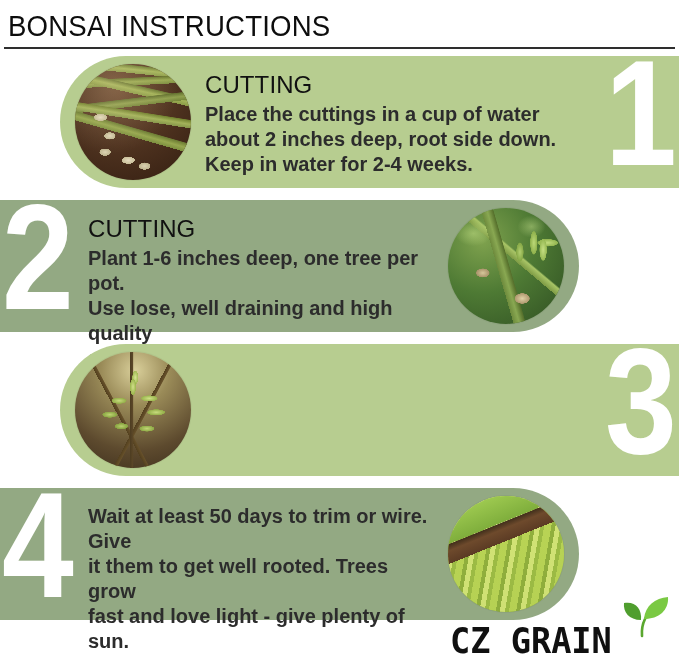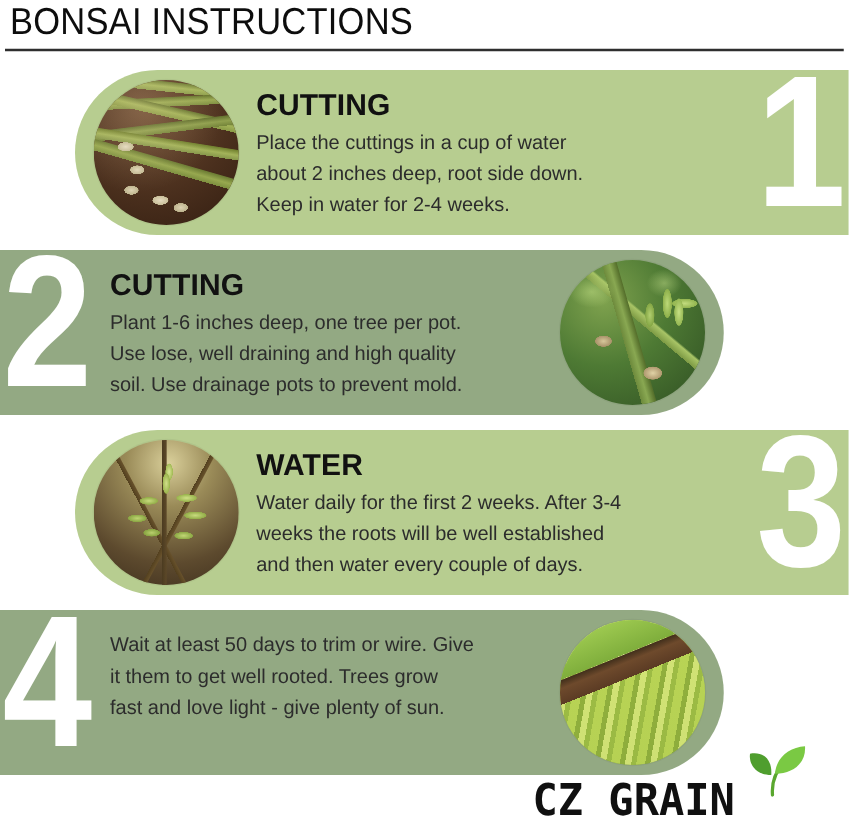--- a/index.html
+++ b/index.html
@@ -12,21 +12,21 @@
     height: 662px;
     position: relative;
     overflow: hidden;
     font-family: "Liberation Sans", sans-serif;
     -webkit-font-smoothing: antialiased;
   }
 
   
   #title-block {
     position: absolute;
-    left: 0; top: 0;
+    left: 0; top: 8px;
     width: 679px;
     height: 46px;
     text-decoration: underline;
   }
   #page-title {
     position: absolute;
     left: 8px;
     top: -2px;
     font-family: "Liberation Sans Narrow", "Liberation Sans", sans-serif;
     font-size: 30px;
@@ -210,39 +210,39 @@
   }
 
   
   .text-block { position: absolute; top: 14px; }
   .tb-after-photo-left { left: 145px; right: 92px; }   
   .tb-after-number     { left: 148px; right: 148px; }  
 
   .step-heading {
     margin: 0;
     font-size: 24px;
-    font-weight: 700;
+    font-weight: 400;
     letter-spacing: 0.1px;
     color: #111111;
     line-height: 30px;
     white-space: nowrap;
   }
   .step-body {
     margin: 2px 0 0 0;
-    font-size: 16px;
-    font-weight: 400;
+    font-size: 20px;
+    font-weight: 700;
     color: #2c2c2c;
     line-height: 25px;
     white-space: pre-line;
   }
 
   
   #logo {
     position: absolute;
-    left: 426px;
+    left: 450px;
     top: 610px;
     width: 225px;
     height: 52px;
   }
   #logo-wordmark {
     position: absolute;
     left: 0;
     bottom: 2px;
     font-family: "DejaVu Sans Mono", "Liberation Mono", monospace;
     font-size: 35px;
@@ -301,26 +301,20 @@
     </div>
   </div>
 </div>
 
 <div class="step step-3">
   <div class="panel"></div>
   <div class="content">
     <div class="photo photo-left">
       <div class="ph ph-sapling"></div>
     </div>
-    <div class="text-block tb-after-photo-left">
-      <p class="step-heading">WATER</p>
-      <p class="step-body">Water daily for the first 2 weeks. After 3-4
-weeks the roots will be well established
-and then water every couple of days.</p>
-    </div>
     <div class="step-number num-right">3</div>
   </div>
 </div>
 
 <div class="step step-4">
   <div class="panel"></div>
   <div class="content">
     <div class="step-number num-left">4</div>
     <div class="text-block tb-after-number">
       <p class="step-body">Wait at least 50 days to trim or wire. Give

